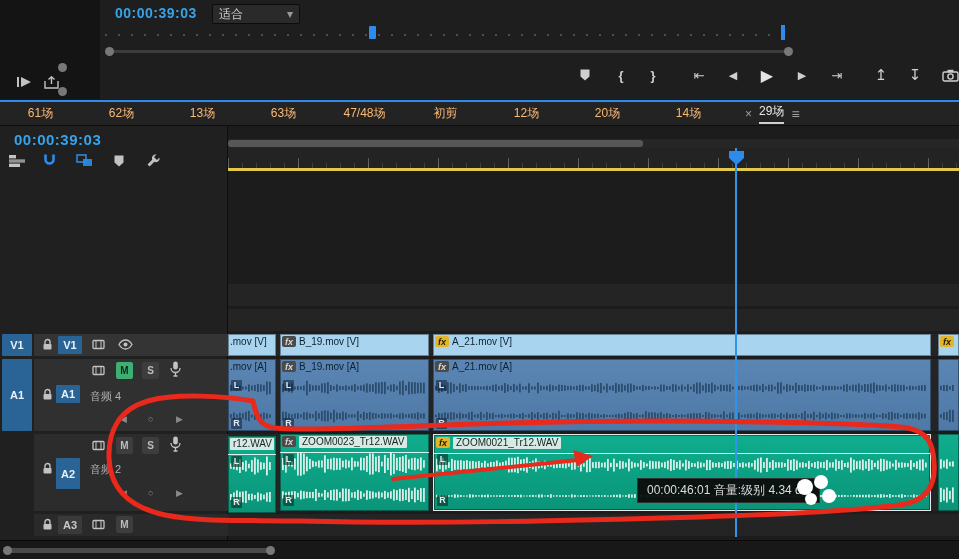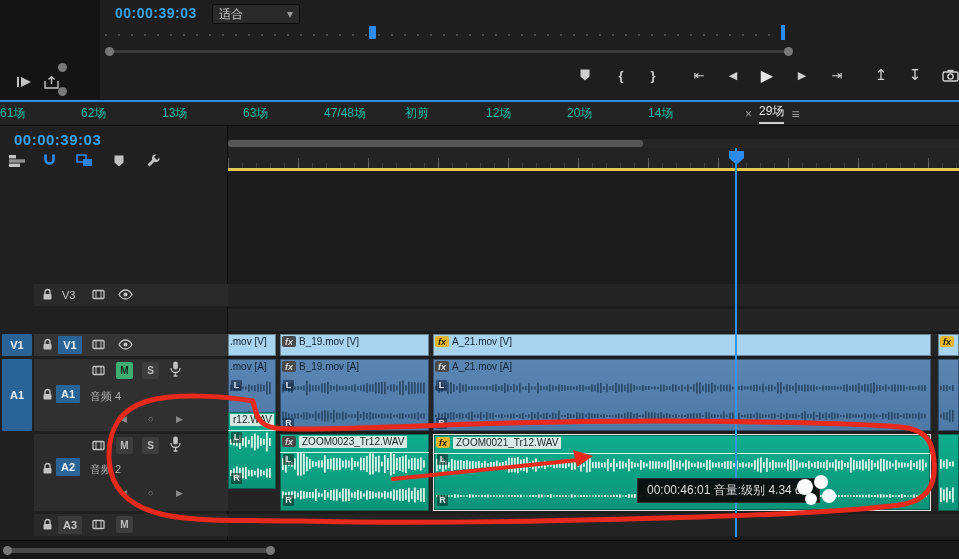--- a/index.html
+++ b/index.html
@@ -15,21 +15,21 @@
   .fitdd{display:flex;align-items:center;gap:6px;background:#2a2a2a;border:1px solid #0c0c0c;
          border-radius:2px;height:18px;padding:0 6px;color:#cfcfcf;}
   .scrubdots{background:repeating-linear-gradient(90deg,#4d4d4d 0 2px,transparent 2px 13px);}
   .zoombar{background:#3c3c3c;border-radius:2px;}
   .knob{width:9px;height:9px;border-radius:50%;background:#787878;}
   .tbtn{position:absolute;top:64px;width:22px;height:22px;display:flex;align-items:center;justify-content:center;
         color:#cfcfcf;font-size:13px;cursor:default;}
   
   .tabbar{left:0;top:100px;width:959px;height:26px;background:#232323;border-top:2px solid #2d8ceb;
           border-bottom:1px solid #0d0d0d;display:flex;align-items:center;box-sizing:border-box;}
-  .tab{width:81px;color:#14b8a6;font-size:12px;white-space:nowrap;overflow:hidden;}
+  .tab{width:81px;text-align:center;color:#fdba74;font-size:12px;white-space:nowrap;overflow:hidden;}
   .tab-active{display:flex;align-items:center;gap:7px;margin-left:16px;color:#e8e8e8;}
   .tab-active .lbl{border-bottom:2px solid #cfcfcf;padding-bottom:2px;}
   
   .tl-left{left:0;top:126px;width:228px;height:414px;background:#202020;border-right:1px solid #0d0d0d;box-sizing:border-box;}
   .hdr{position:absolute;background:#2a2a2a;}
   .hdr-hi{background:#343434;}
   .badge{position:absolute;display:flex;align-items:center;justify-content:center;color:#e8f2fa;
          background:#2a6496;font-size:11px;font-weight:bold;border-radius:1px;}
   .chip{position:absolute;width:17px;height:17px;display:flex;align-items:center;justify-content:center;
         background:#3d3d3d;color:#bdbdbd;font-size:10px;font-weight:bold;border-radius:2px;}
@@ -178,41 +178,20 @@
   </span>
   <span class="abs ic" style="left:146px;top:153px">
     <svg width="15" height="15" viewBox="0 0 15 15">
         <path d="M10.5 1.5a3.8 3.8 0 0 0-4.3 5.2L1.5 11.4l2.1 2.1 4.7-4.7a3.8 3.8 0 0 0 5.2-4.3L11 7 8 4z" fill="currentColor"></path>
       </svg>
   </span>
 
   <span class="badge" style="left:2px;top:334px;width:30px;height:22px">V1</span>
   <span class="badge" style="left:2px;top:359px;width:30px;height:72px">A1</span>
 
-  <div class="hdr" style="left:34px;top:284px;width:194px;height:22px">
-    <span class="abs ic" style="left:8px;top:4px">
-        <svg width="11" height="13" viewBox="0 0 11 13">
-          <path d="M3 6V4a2.5 2.5 0 0 1 5 0v2" fill="none" stroke="currentColor" stroke-width="1.4"></path>
-          <rect x="1.5" y="6" width="8" height="5.5" rx="1" fill="currentColor"></rect>
-        </svg>
-      </span>
-    <span class="tname" style="left:28px;top:5px">V3</span>
-    <span class="abs ic" style="left:58px;top:5px">
-        <svg width="13" height="11" viewBox="0 0 13 11">
-          <rect x="1" y="1.5" width="11" height="8" rx="1" fill="none" stroke="currentColor" stroke-width="1.3"></rect>
-          <path d="M4 1.5v8M9 1.5v8" stroke="currentColor" stroke-width="1"></path>
-        </svg>
-      </span>
-    <span class="abs ic" style="left:84px;top:5px">
-        <svg width="15" height="11" viewBox="0 0 15 11">
-          <path d="M1 5.5C3 2 5 1 7.5 1S12 2 14 5.5C12 9 10 10 7.5 10S3 9 1 5.5Z" fill="none" stroke="currentColor" stroke-width="1.3"></path>
-          <circle cx="7.5" cy="5.5" r="2" fill="currentColor"></circle>
-        </svg>
-      </span>
-  </div>
 
 
   <div class="hdr hdr-hi" style="left:34px;top:334px;width:194px;height:22px">
     <span class="abs ic" style="left:8px;top:4px">
         <svg width="11" height="13" viewBox="0 0 11 13">
           <path d="M3 6V4a2.5 2.5 0 0 1 5 0v2" fill="none" stroke="currentColor" stroke-width="1.4"></path>
           <rect x="1.5" y="6" width="8" height="5.5" rx="1" fill="currentColor"></rect>
         </svg>
       </span>
     <span class="badge" style="left:24px;top:2px;width:24px;height:18px">V1</span>
@@ -274,21 +253,21 @@
           <path d="M1 7a4.5 4.5 0 0 0 9 0" fill="none" stroke="currentColor" stroke-width="1.3"></path>
           <path d="M5.5 11.5v3M3.5 15h4" stroke="currentColor" stroke-width="1.3"></path>
         </svg>
       </span>
     <span class="abs ic" style="left:8px;top:28px">
         <svg width="11" height="13" viewBox="0 0 11 13">
           <path d="M3 6V4a2.5 2.5 0 0 1 5 0v2" fill="none" stroke="currentColor" stroke-width="1.4"></path>
           <rect x="1.5" y="6" width="8" height="5.5" rx="1" fill="currentColor"></rect>
         </svg>
       </span>
-    <span class="badge" style="left:22px;top:24px;width:24px;height:18px">A2</span>
+    <span class="badge" style="left:22px;top:24px;width:24px;height:31px">A2</span>
     <span class="tname" style="left:56px;top:28px;color:#b0b0b0">音频 2</span>
     <span class="kfnav" style="left:86px;top:54px">◀</span>
     <span class="kfnav" style="left:114px;top:54px">○</span>
     <span class="kfnav" style="left:142px;top:54px">▶</span>
   </div>
 
   <div class="hdr" style="left:34px;top:514px;width:194px;height:22px">
     <span class="abs ic" style="left:8px;top:4px">
         <svg width="11" height="13" viewBox="0 0 11 13">
           <path d="M3 6V4a2.5 2.5 0 0 1 5 0v2" fill="none" stroke="currentColor" stroke-width="1.4"></path>
@@ -872,21 +851,21 @@
             <rect x="0" y="11.2" width="1.8" height="3.7"></rect>
             <rect x="3" y="9.3" width="1.8" height="7.4"></rect>
             <rect x="6" y="8.9" width="1.8" height="8.3"></rect>
             <rect x="9" y="6.7" width="1.8" height="12.5"></rect>
             <rect x="12" y="6.9" width="1.8" height="12.1"></rect>
           </g>
         </svg>
       </div>
   </div>
 
-  <div class="clip a2clip a2" style="left:228px;top:412px;width:48px;height:77px">
+  <div class="clip a2clip a2" style="left:228px;top:436px;width:48px;height:77px">
     <div class="clipname">
         <span class="namechip">r12.WAV</span>
       </div>
     <div class="wave" style="left:2px;right:2px;top:15px;height:30px">
         <svg width="44" height="30" style="display:block">
           <g fill="#eefaf4" opacity="0.9">
             <rect x="0" y="12.4" width="1.8" height="5.3"></rect>
             <rect x="3" y="11.5" width="1.8" height="6.9"></rect>
             <rect x="6" y="10.8" width="1.8" height="8.4"></rect>
             <rect x="9" y="8.1" width="1.8" height="13.9"></rect>

